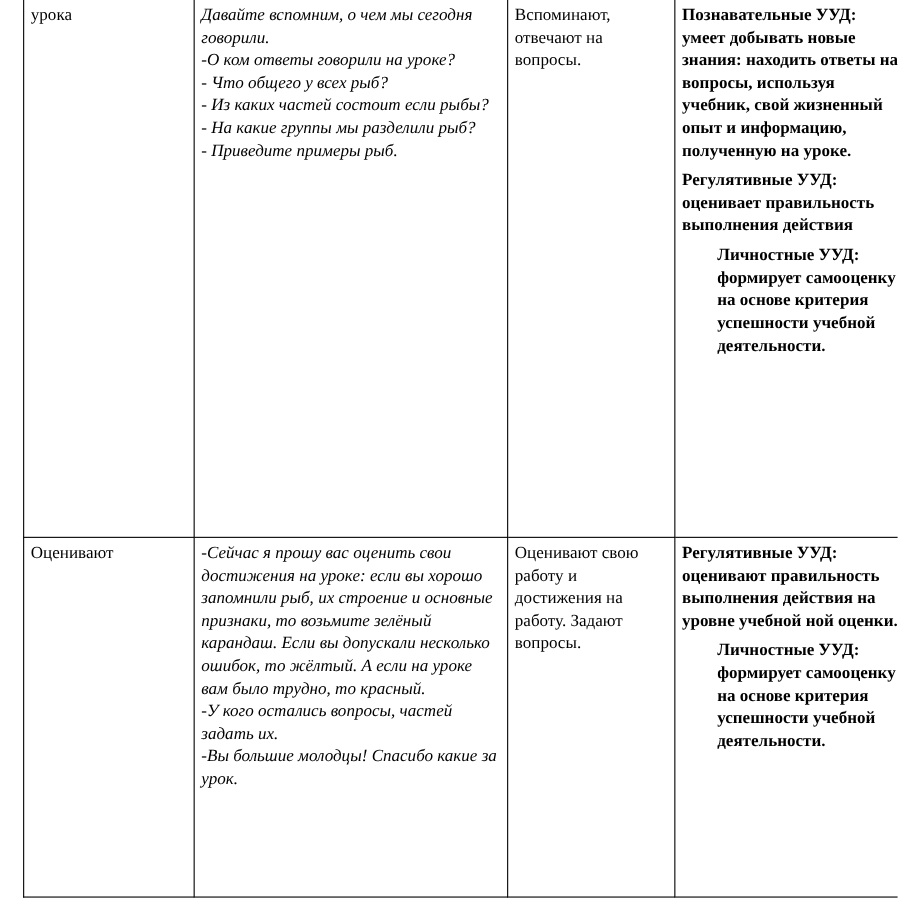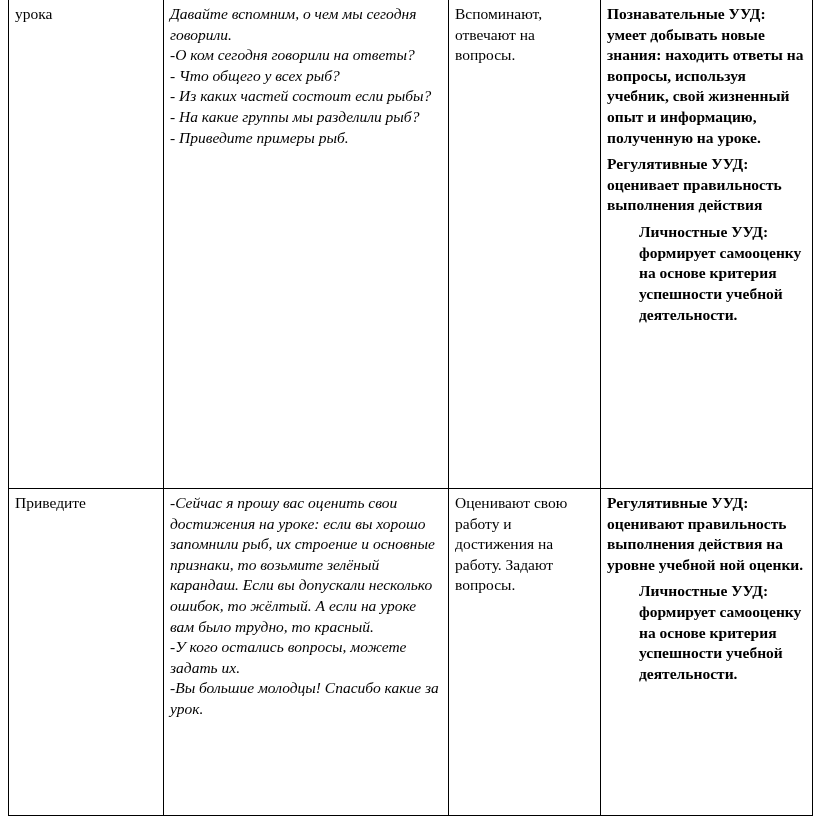--- a/index.html
+++ b/index.html
@@ -12,21 +12,21 @@
     height: 830px;
     font-family: "Liberation Serif", serif;
     color: #000000;
     overflow: hidden;
   }
   .page {
     width: 816px;
     height: 830px;
     position: relative;
     box-sizing: border-box;
-    padding: 0 8px;
+    padding: 0 21px;
   }
   table.lesson-table {
     border-collapse: collapse;
     table-layout: fixed;
     width: 804px;
     margin-top: -1px;
   }
   table.lesson-table td {
     border: 1px solid #000000;
     vertical-align: top;
@@ -83,42 +83,42 @@
         <col class="c3">
         <col class="c4">
     </colgroup>
     <tbody>
       <tr class="row-first">
         <td class="cell-stage">
           <p>урока</p>
         </td>
         <td class="cell-activity">
           <p>Давайте вспомним, о чем мы сегодня говорили.</p>
-          <p>-О ком сегодня говорили на ответы?</p>
+          <p>-О ком ответы говорили на уроке?</p>
           <p>- Что общего у всех рыб?</p>
           <p>- Из каких частей состоит если рыбы?</p>
           <p>- На какие группы мы разделили рыб?</p>
           <p>- Приведите примеры рыб.</p>
         </td>
         <td class="cell-student">
           <p>Вспоминают, отвечают на вопросы.</p>
         </td>
         <td class="cell-uud">
           <p class="block">Познавательные УУД: умеет добывать новые знания: находить ответы на вопросы, используя учебник, свой жизненный опыт и информацию, полученную на уроке.</p>
           <p class="block">Регулятивные УУД: оценивает правильность выполнения действия</p>
           <p class="block">Личностные УУД: формирует самооценку на основе критерия успешности учебной деятельности.</p>
         </td>
       </tr>
       <tr class="row-second">
         <td class="cell-stage">
-          <p>Приведите</p>
+          <p>Оценивают</p>
         </td>
         <td class="cell-activity">
           <p>-Сейчас я прошу вас оценить свои достижения на уроке: если вы хорошо запомнили рыб, их строение и основные признаки, то возьмите зелёный карандаш. Если вы допускали несколько ошибок, то жёлтый. А если на уроке вам было трудно, то красный.</p>
-          <p>-У кого остались вопросы, можете задать их.</p>
+          <p>-У кого остались вопросы, частей задать их.</p>
           <p>-Вы большие молодцы! Спасибо какие за урок.</p>
         </td>
         <td class="cell-student">
           <p>Оценивают свою работу и достижения на работу. Задают вопросы.</p>
         </td>
         <td class="cell-uud">
           <p class="block">Регулятивные УУД: оценивают правильность выполнения действия на уровне учебной ной оценки.</p>
           <p class="block">Личностные УУД: формирует самооценку на основе критерия успешности учебной деятельности.</p>
         </td>
       </tr>

